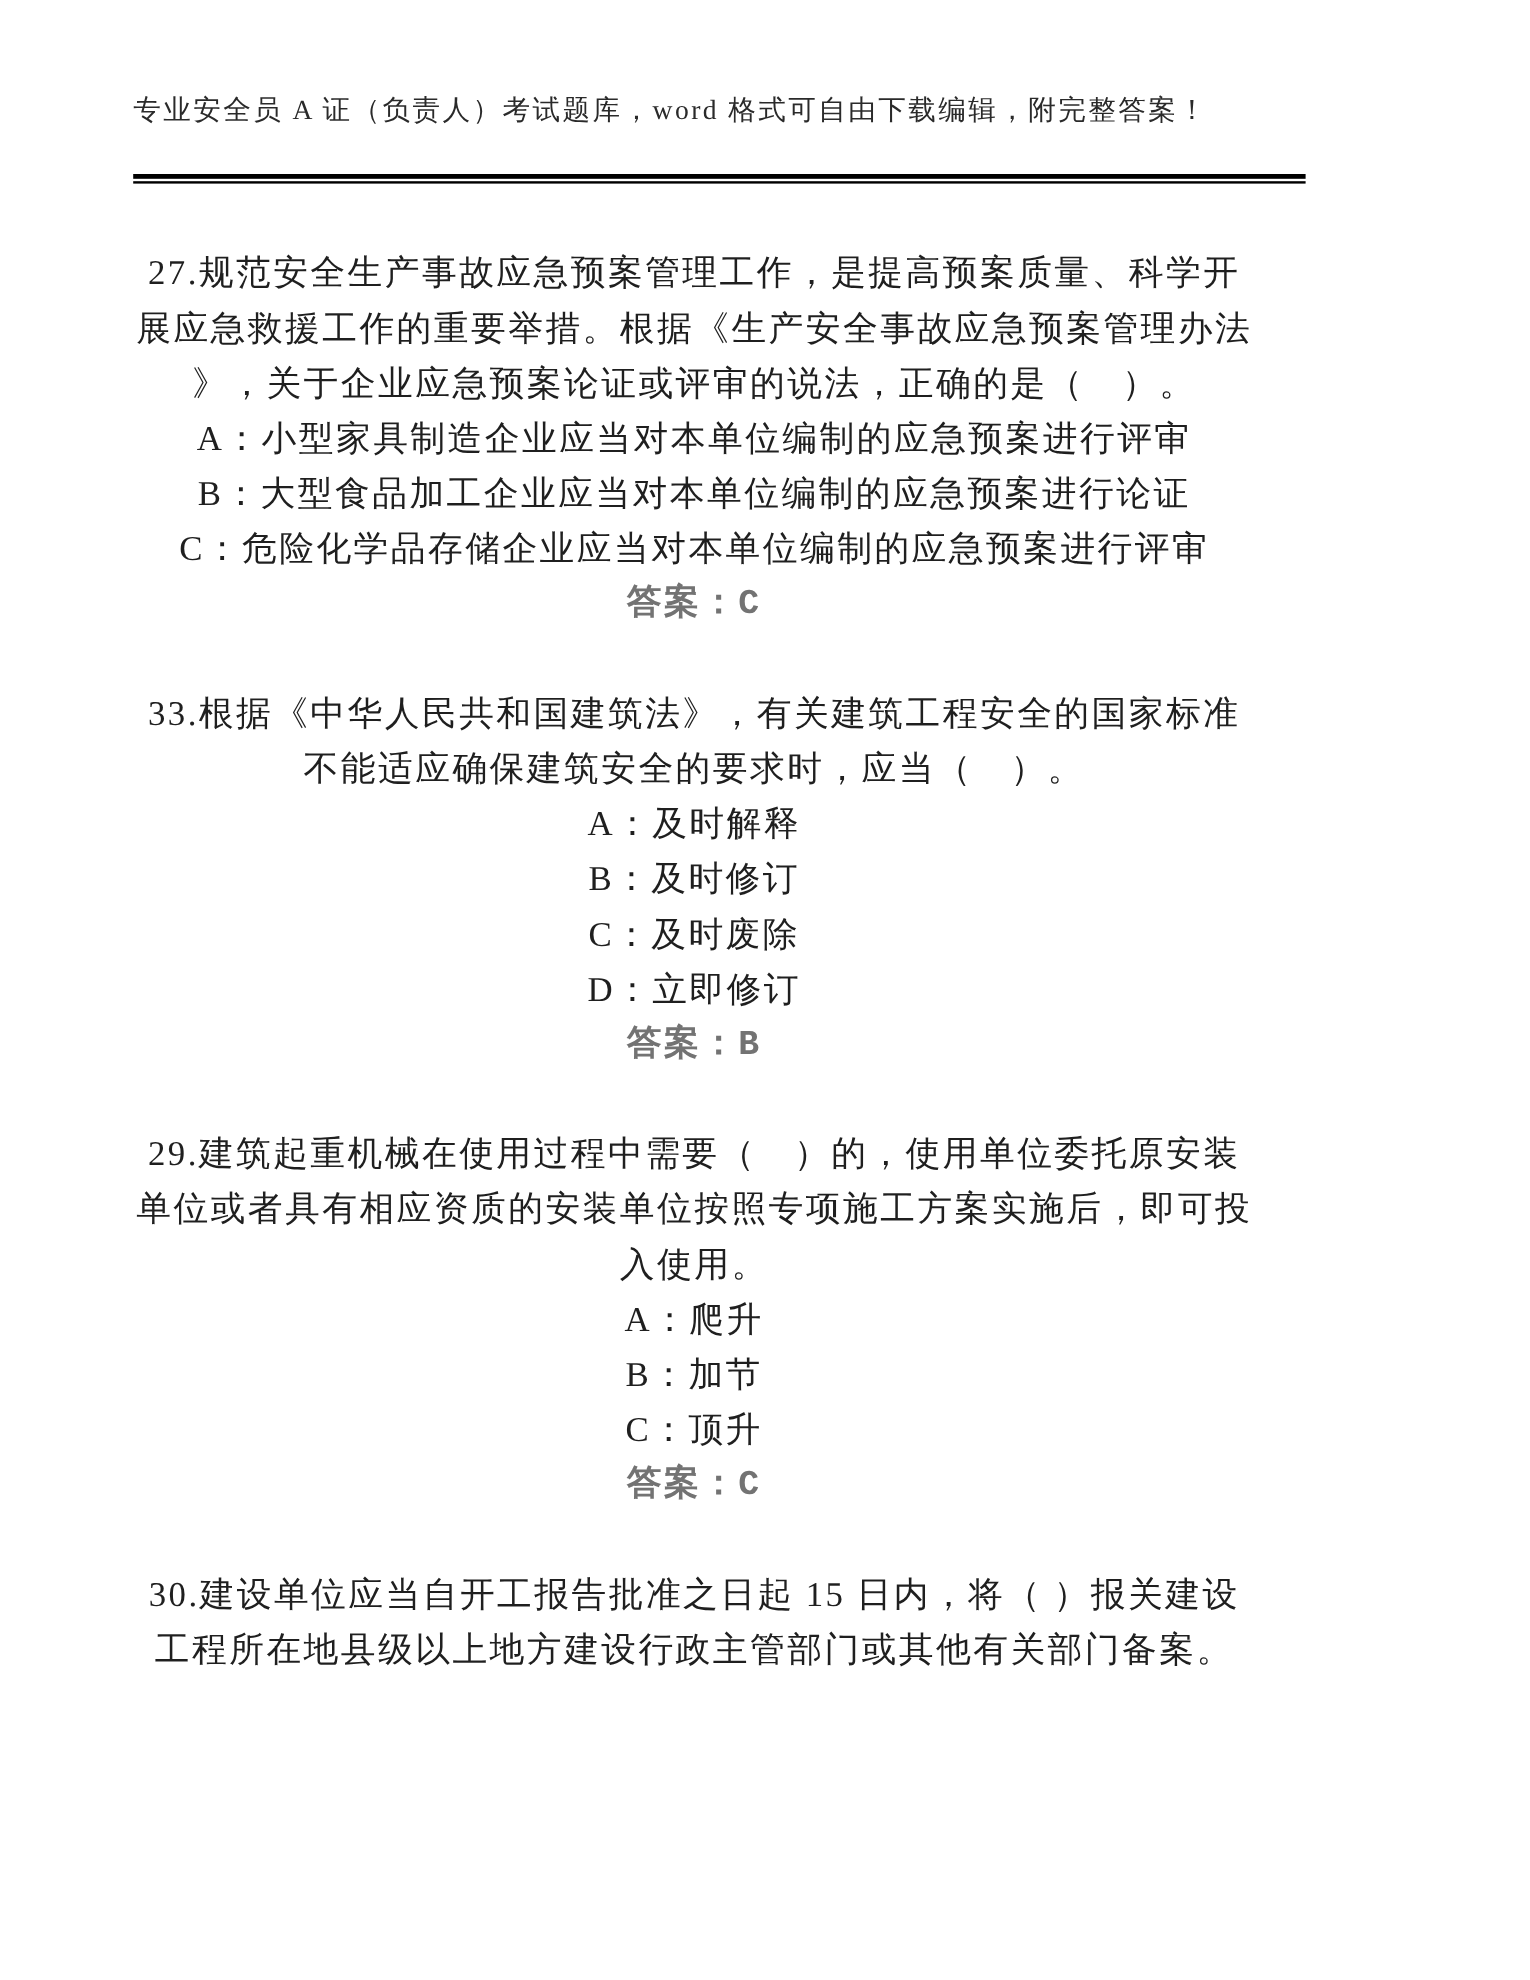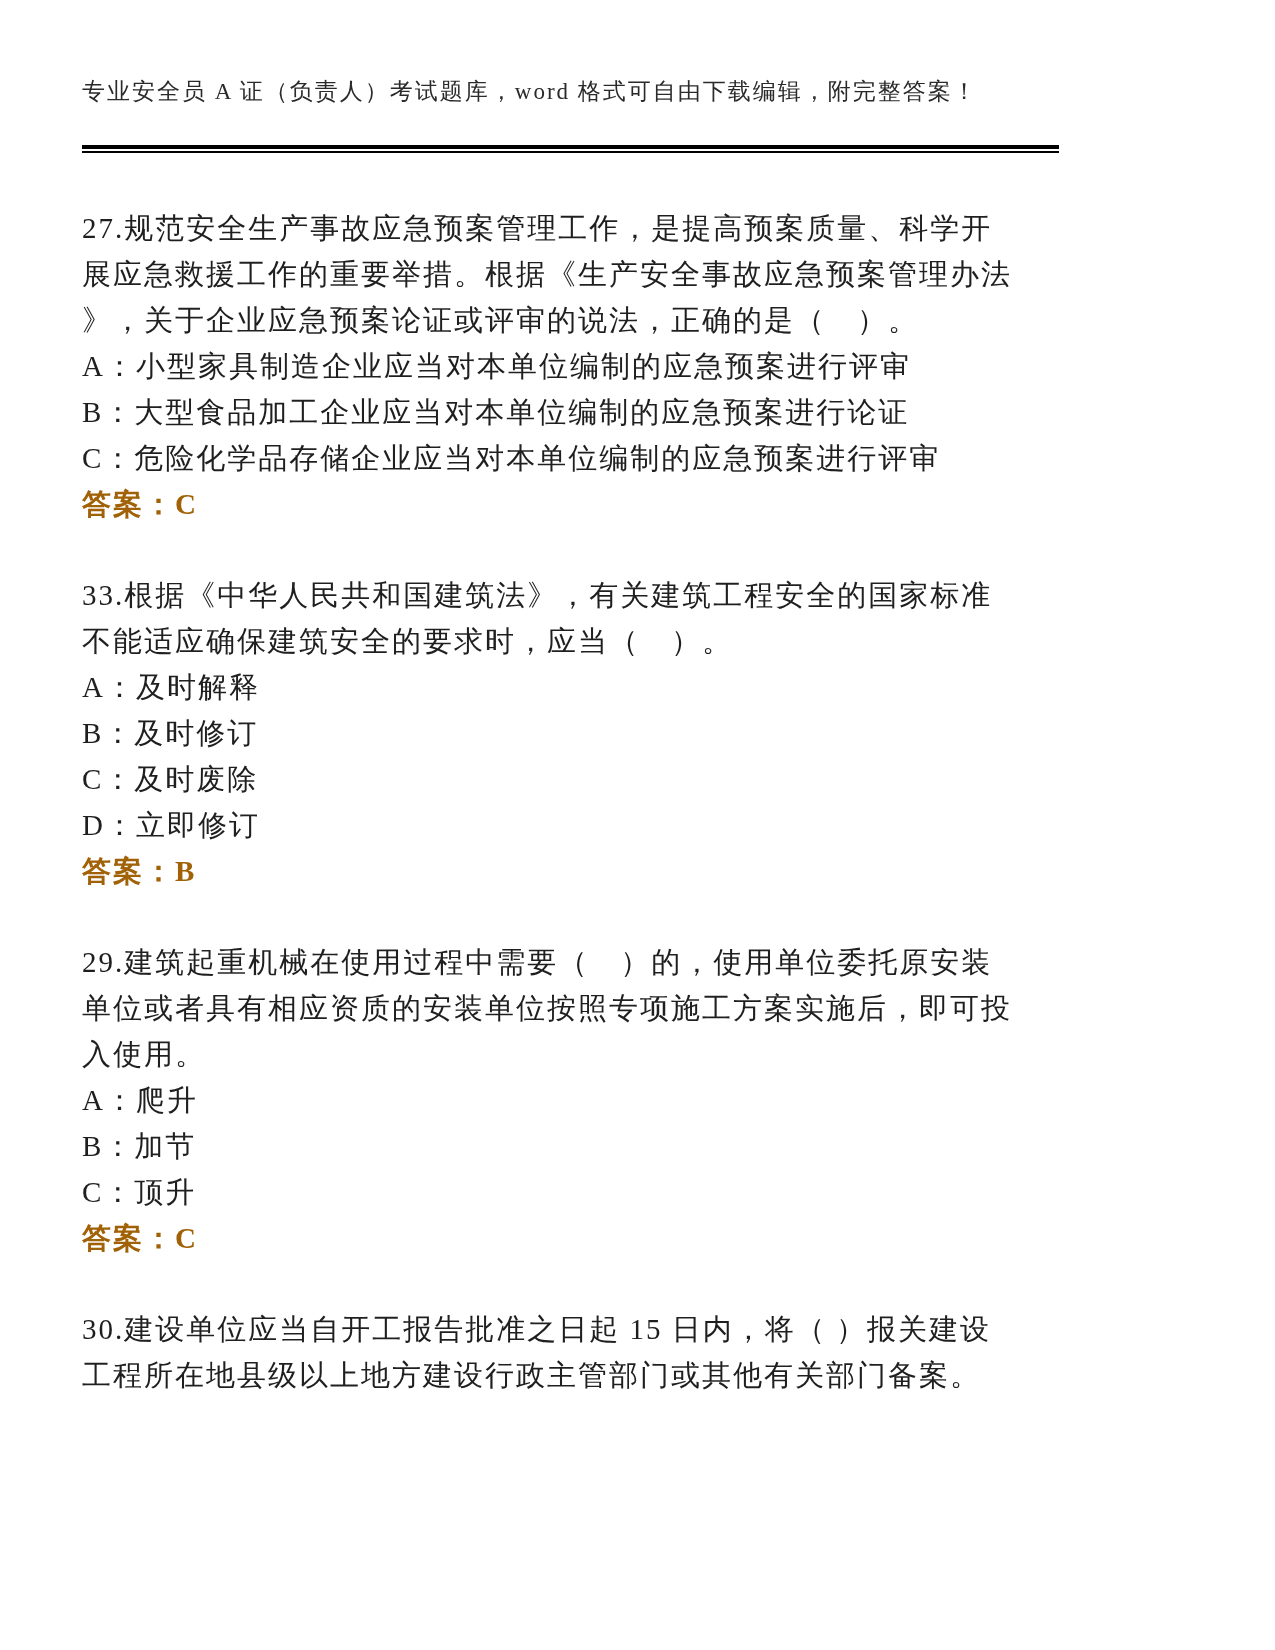--- a/index.html
+++ b/index.html
@@ -6,21 +6,21 @@
     margin: 0;
     padding: 0;
     background: #ffffff;
   }
   .page {
     position: relative;
     width: 1275px;
     height: 1650px;
     background: #ffffff;
     box-sizing: border-box;
-    padding: 76px 113px 0 82px;
+    padding: 76px 113px 0 111px;
     overflow: hidden;
   }
   .header-title {
     font-family: "Liberation Serif", "DejaVu Serif", serif;
     font-size: 23px;
     letter-spacing: 2px;
     color: #2a2a2a;
     white-space: nowrap;
   }
   .header-rule {
@@ -39,26 +39,26 @@
   }
   .question p {
     margin: 0;
     font-family: "Liberation Serif", "DejaVu Serif", serif;
     font-size: 29px;
     line-height: 46px;
     letter-spacing: 2px;
     color: #1f1f1f;
     word-break: break-all;
     line-break: anywhere;
-    text-align: left;
+    text-align: center;
   }
   .question p.q-answer {
-    font-family: Liberation Serif, serif;
+    font-family: Liberation Mono, monospace;
     font-weight: bold;
-    color: #a16207;
+    color: #737373;
   }
 </style>
 </head>
 <body>
 
 <div class="page">
 
   <header>
     <div class="header-title">专业安全员 A 证（负责人）考试题库，word 格式可自由下载编辑，附完整答案！</div>
     <div class="header-rule"></div>

